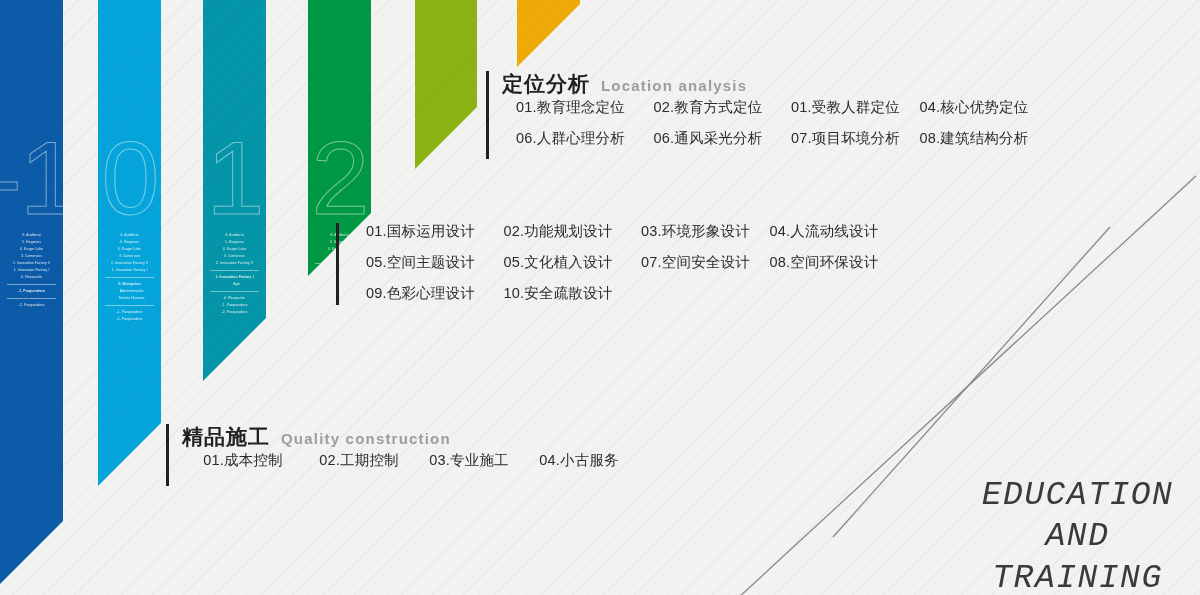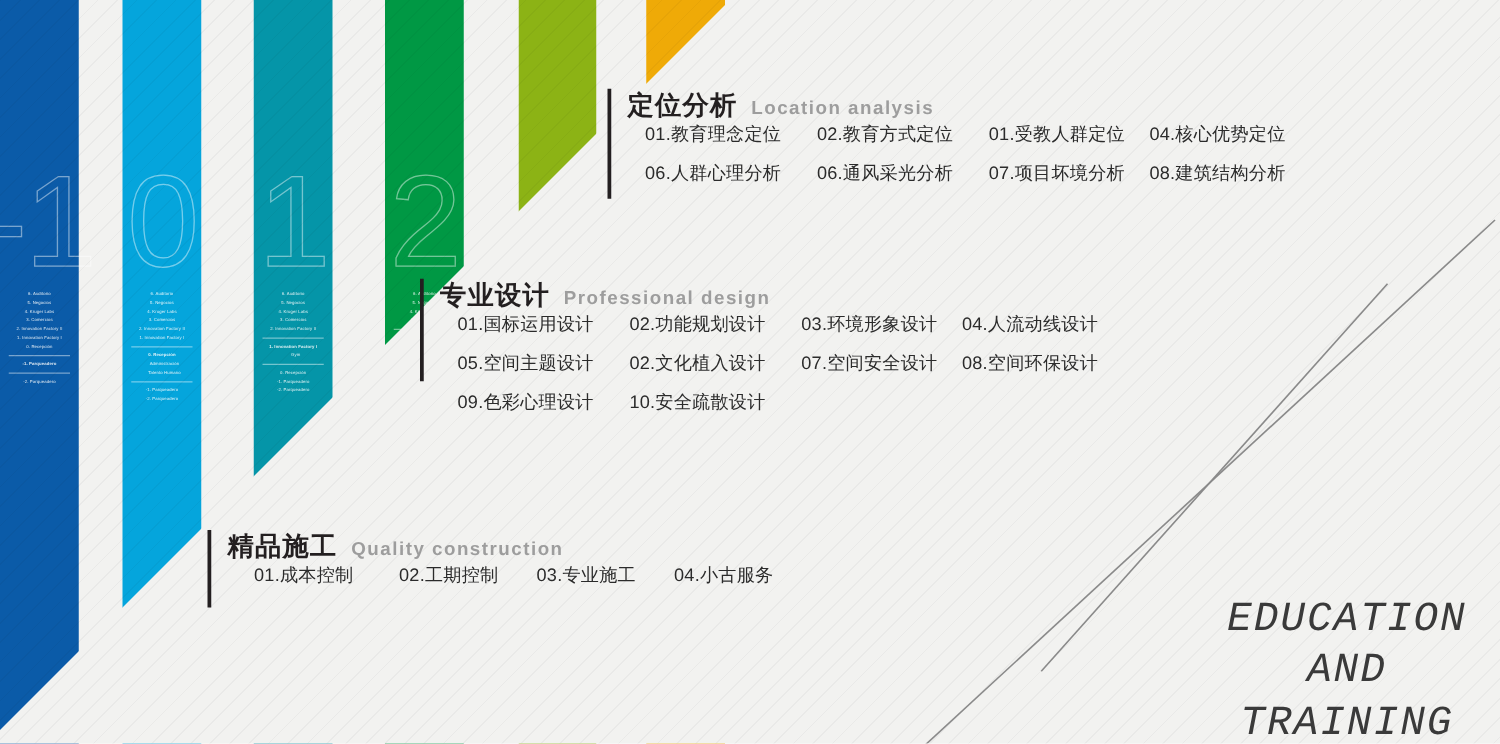--- a/index.html
+++ b/index.html
@@ -258,31 +258,27 @@
       <span class="cell">04.核心优势定位</span>
       <span class="cell">06.人群心理分析</span>
       <span class="cell">06.通风采光分析</span>
       <span class="cell">07.项目坏境分析</span>
       <span class="cell">08.建筑结构分析</span>
     </div>
   </div>
 
   <div class="section" id="sec-design">
     <div class="bar" style="background: rgb(35, 31, 32);"></div>
-    <div class="head">
-      <span class="cn">专业设计</span>
-      <span class="en">Professional design</span>
-    </div>
     <div class="grid">
       <span class="cell">01.国标运用设计</span>
       <span class="cell">02.功能规划设计</span>
       <span class="cell">03.环境形象设计</span>
       <span class="cell">04.人流动线设计</span>
       <span class="cell">05.空间主题设计</span>
-      <span class="cell">02.文化植入设计</span>
+      <span class="cell">05.文化植入设计</span>
       <span class="cell">07.空间安全设计</span>
       <span class="cell">08.空间环保设计</span>
       <span class="cell">09.色彩心理设计</span>
       <span class="cell">10.安全疏散设计</span>
     </div>
   </div>
 
   <div class="section" id="sec-construction">
     <div class="bar" style="background: rgb(35, 31, 32);"></div>
     <div class="head">

